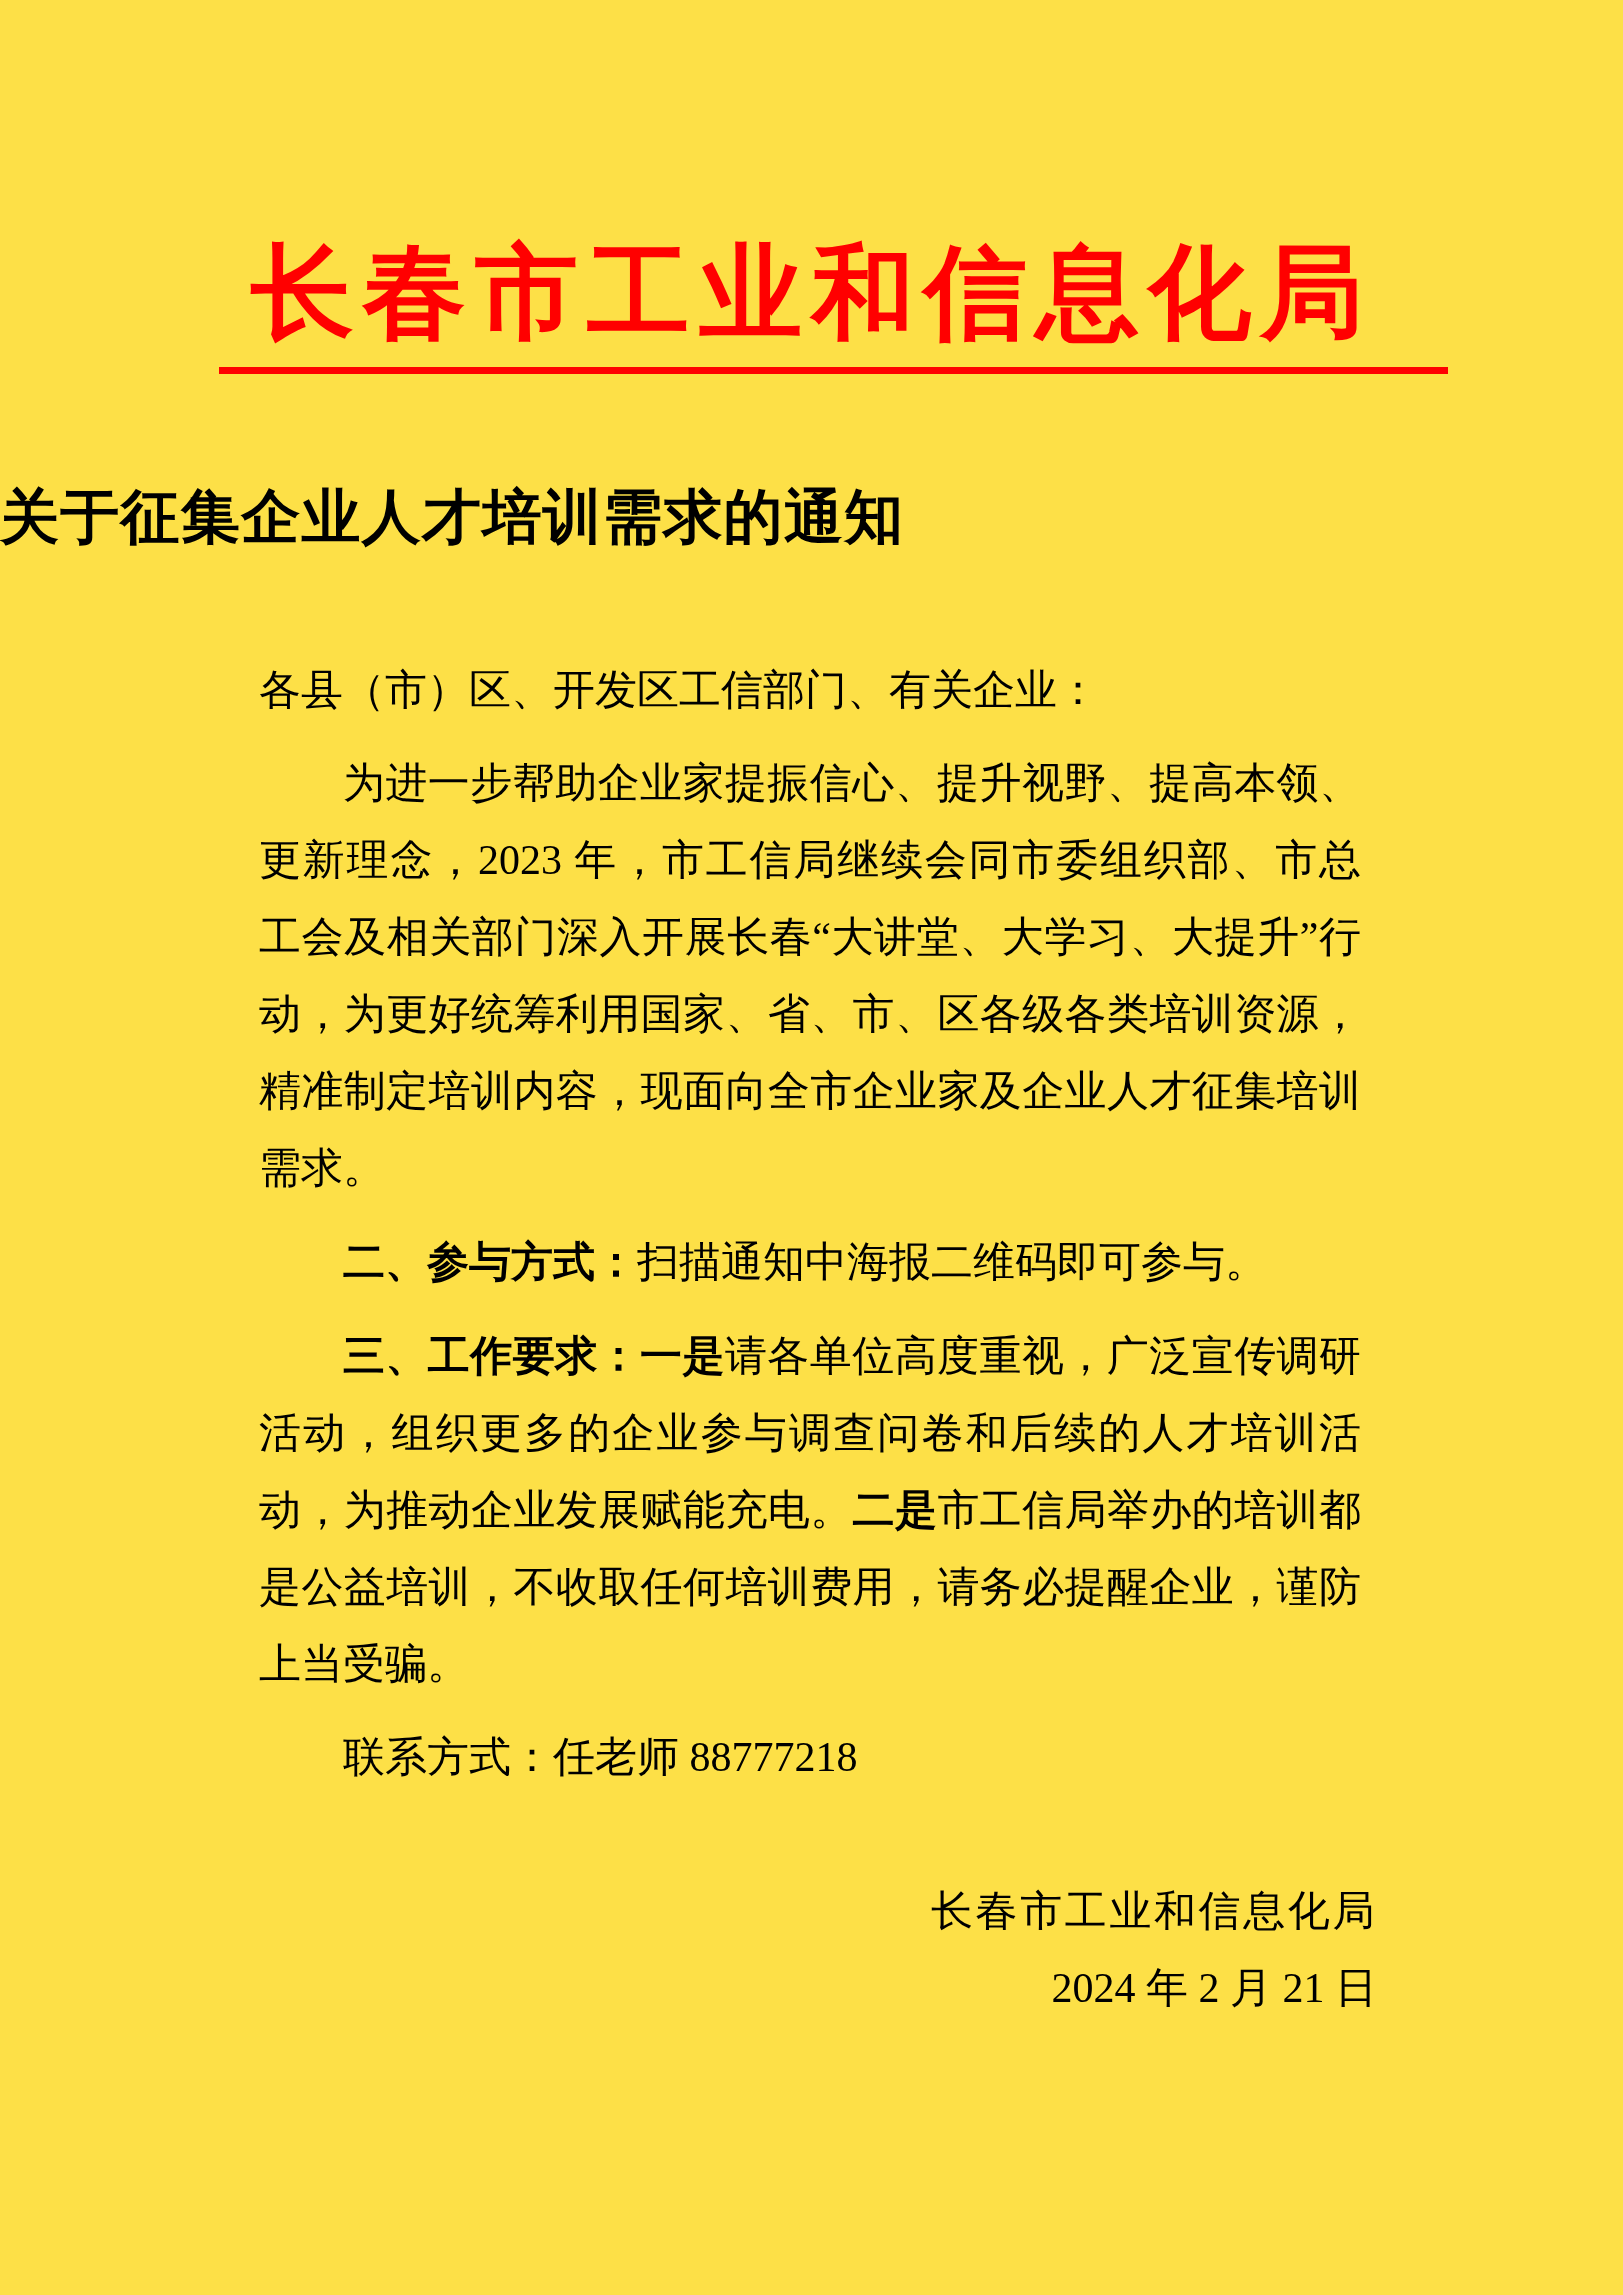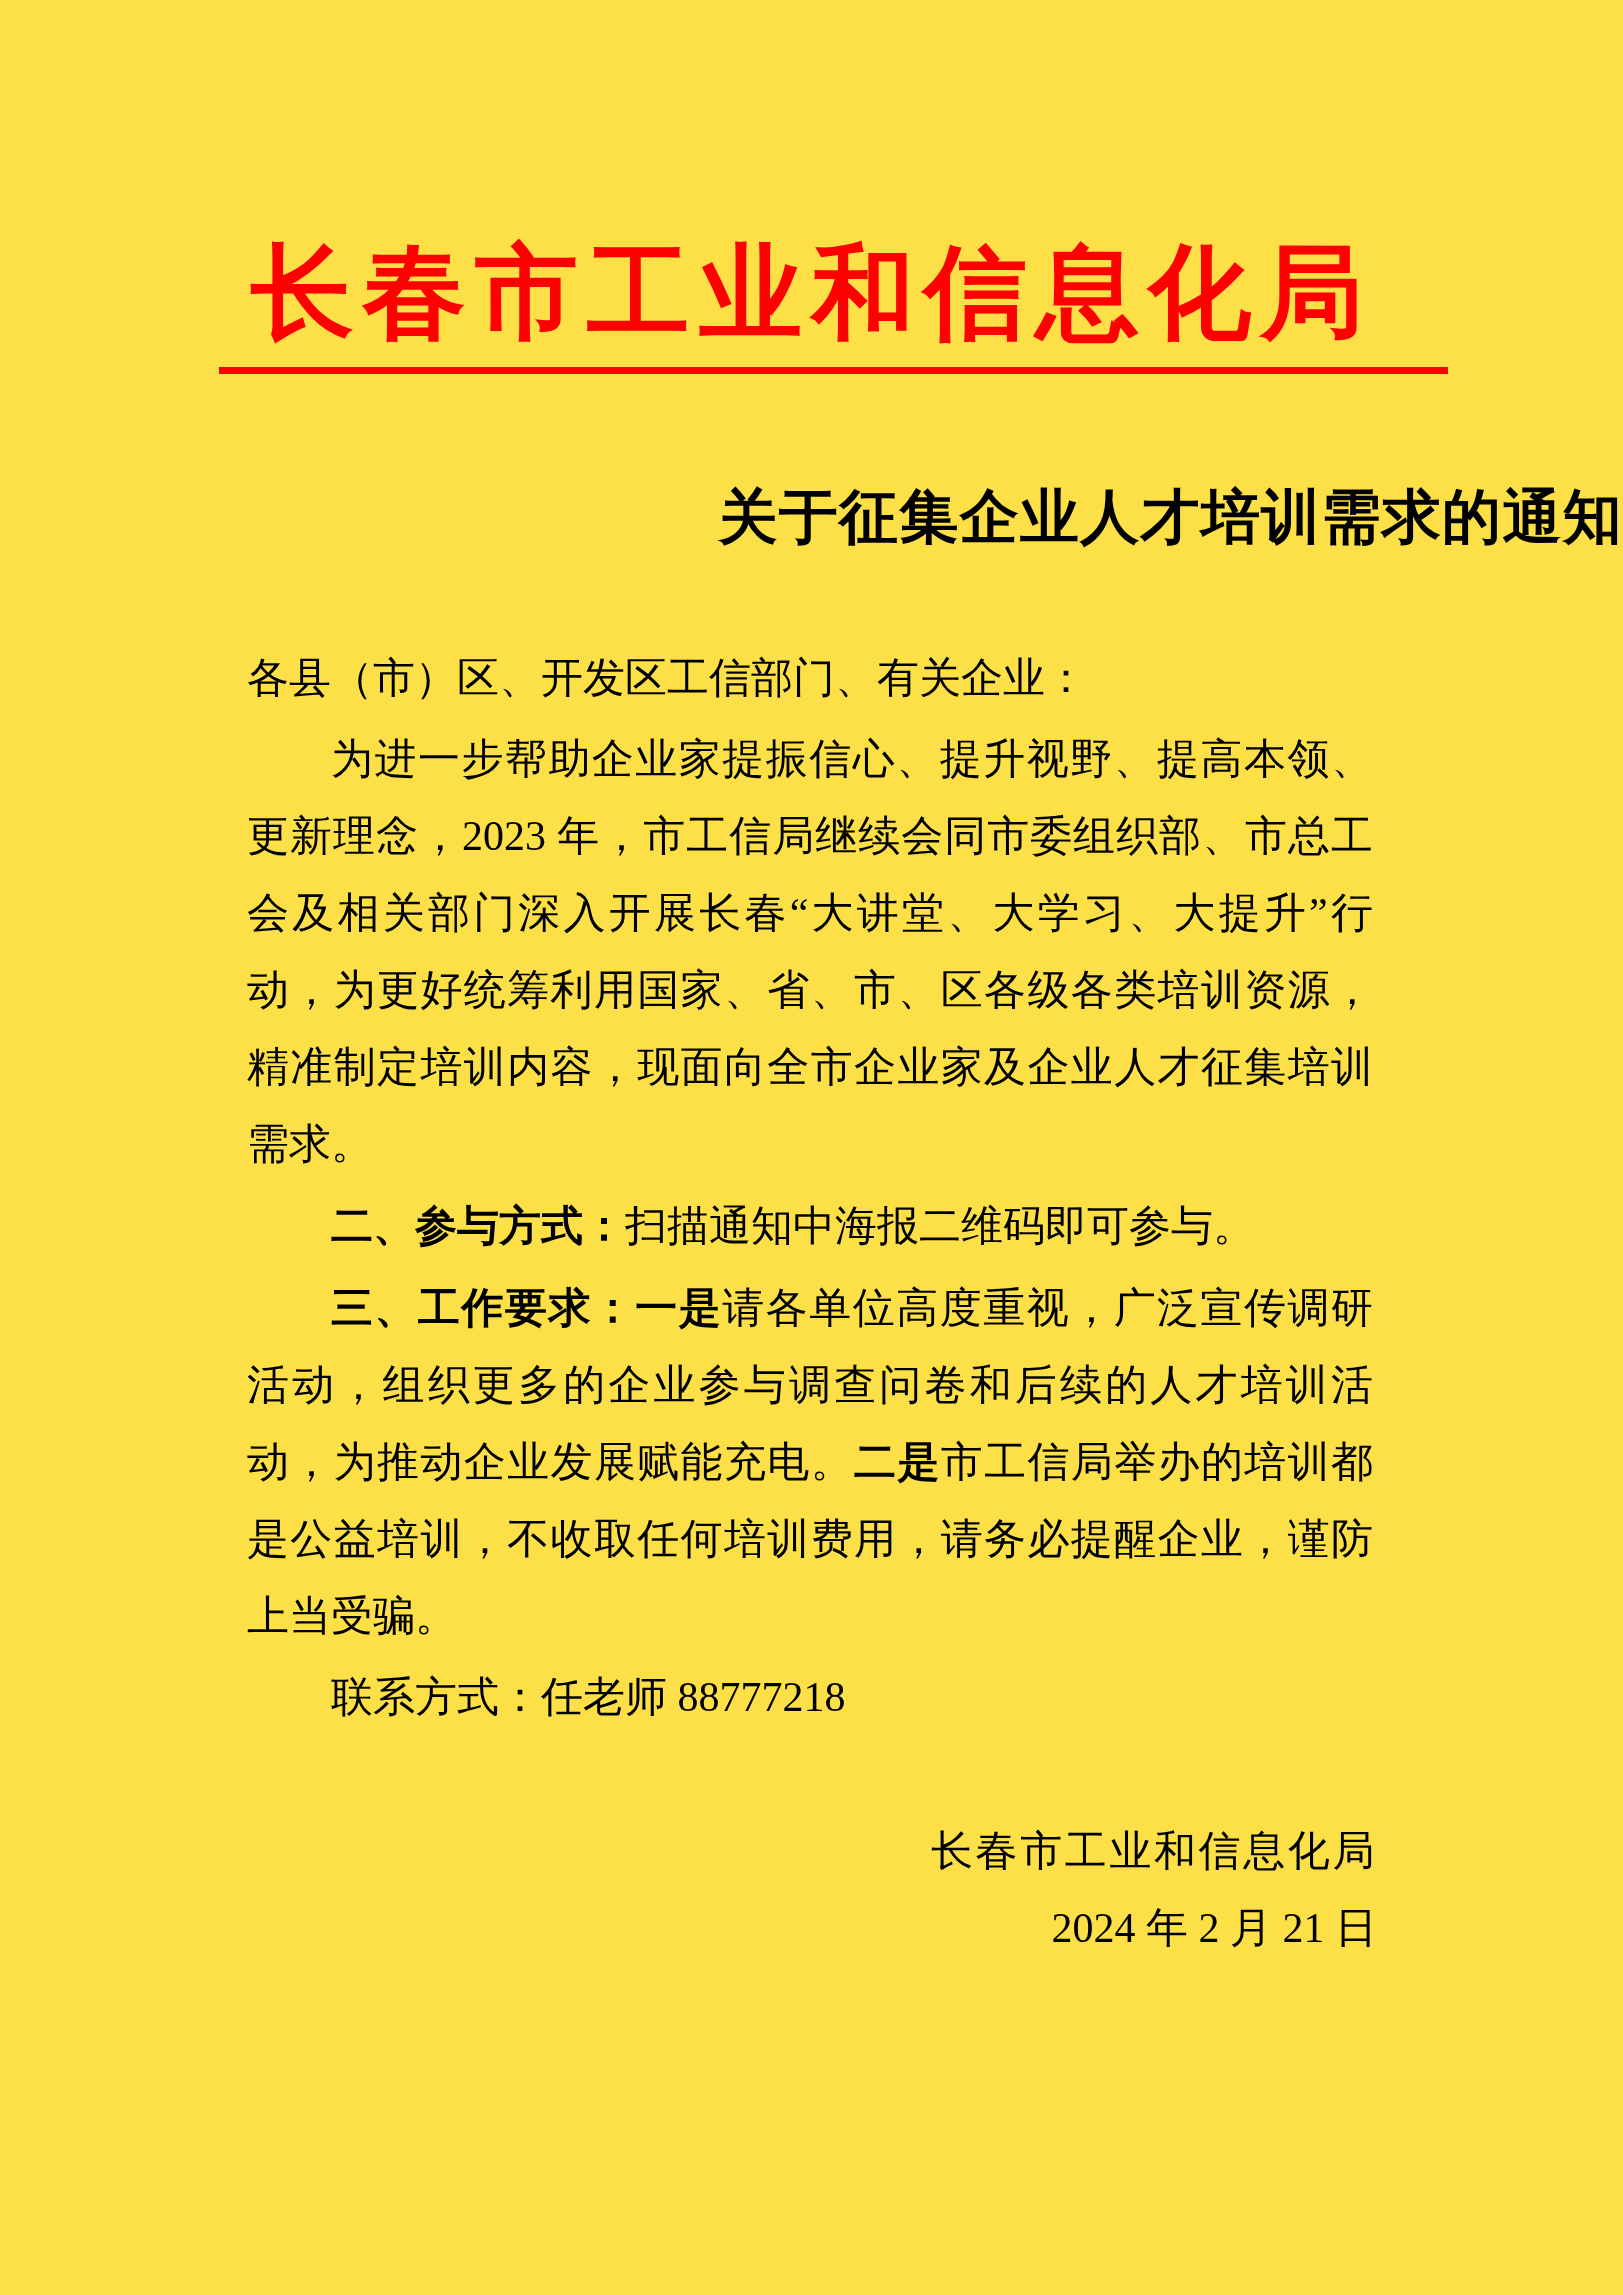--- a/index.html
+++ b/index.html
@@ -29,40 +29,40 @@
     position: absolute;
     left: 219px; top: 367px;
     width: 1229px; height: 6.5px;
     background: #ff0000;
   }
 
   
   .doc-title {
     position: absolute;
     top: 481px; left: 0; width: 1623px;
-    text-align: right;
+    text-align: left;
     font-size: 59px;
     line-height: 72px;
     font-weight: 700;
     letter-spacing: 1.3px;
     color: #000000;
     white-space: nowrap;
   }
 
   
   .content {
     position: absolute;
     left: 243px; top: 636px;
     width: 1134px;
     font-size: 42px;
     line-height: 77px;
     text-align: justify;
     text-justify: inter-character;
   }
-  .content p { margin: 4px; padding: 0; }
+  .content p { margin: 16px; padding: 0; }
   .indent { text-indent: 2em; }
 
   
   .hei {
     font-family: "Liberation Sans", sans-serif;
     font-weight: 700;
   }
   .em-bold { font-weight: 700; }
 
   

